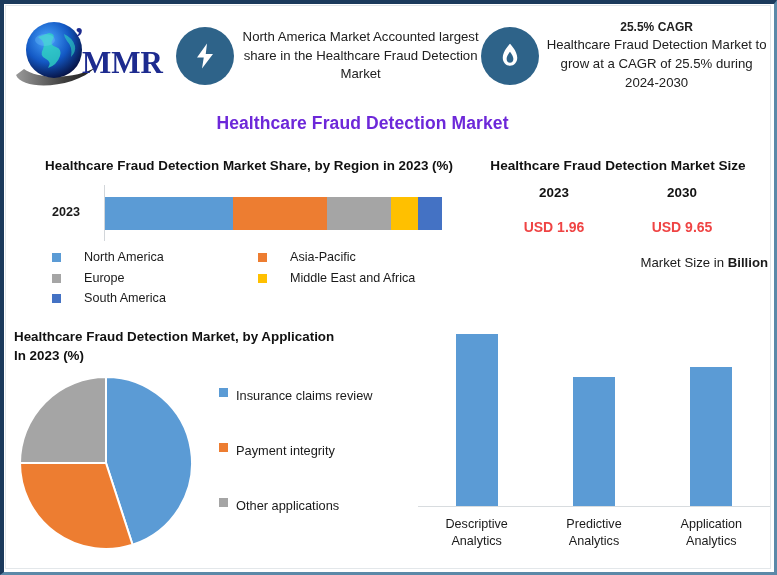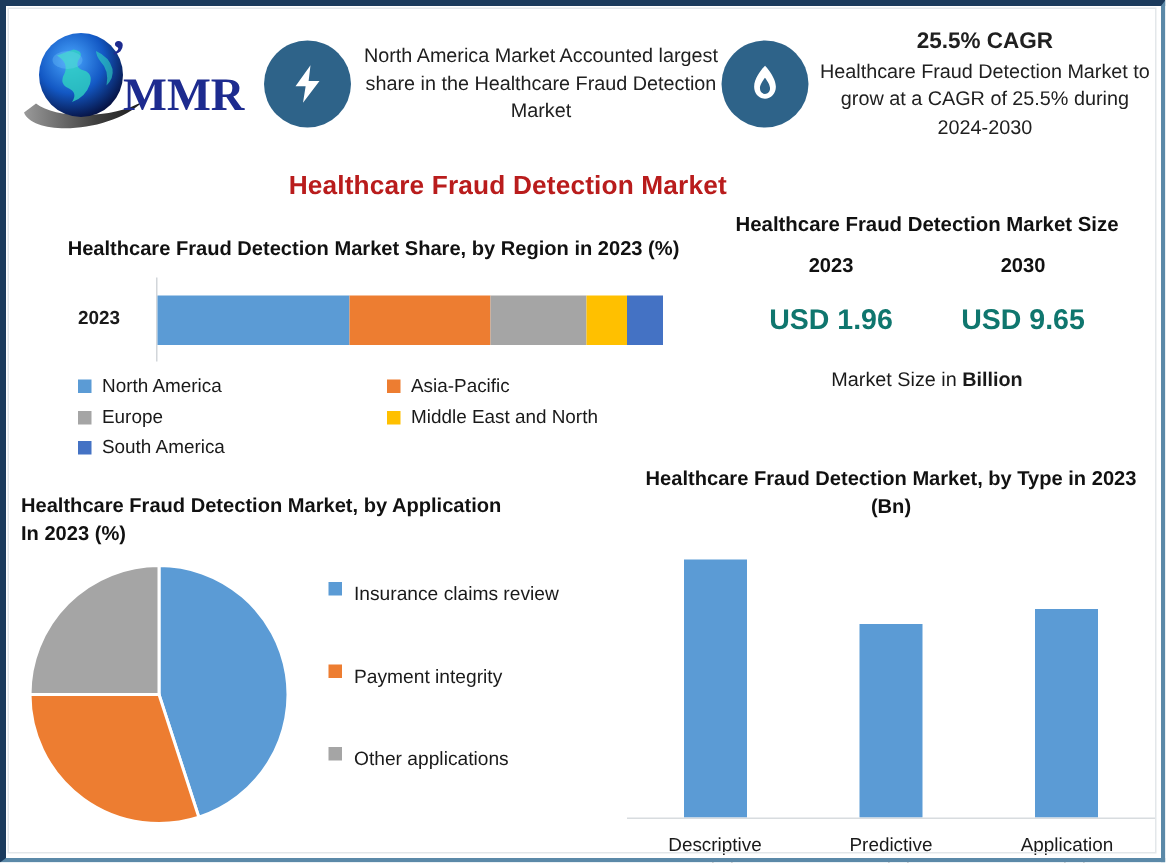--- a/index.html
+++ b/index.html
@@ -75,34 +75,35 @@
   .hdr-text {
     font-size: 13.2px;
     line-height: 1.42;
     color: #202020;
     text-align: center;
     flex: 1 1 auto;
   }
   .hdr-text .lead {
     font-weight: bold;
     display: block;
-    font-size: 15px;
+    font-size: 12px;
   }
 
   
   .main-title {
     position: absolute;
     left: 0; top: 113px;
     width: 677px;
     text-align: center;
     font-size: 17.5px;
     font-weight: bold;
-    color: #b91c1c;
+    color: #6d28d9;
     letter-spacing: .1px;
     z-index: 5;
+    padding-left: 24px;
   }
 
   
   .region-panel {
     position: absolute;
     left: 34px; top: 156px;
     width: 430px;
     z-index: 5;
   }
   .panel-title {
@@ -146,31 +147,32 @@
     padding-left: 18px;
   }
   .lg-item {
     display: flex;
     align-items: center;
     width: 50%;
     font-size: 12.6px;
     color: #1a1a1a;
     line-height: 1.62;
     box-sizing: border-box;
+    gap: 16px;
   }
   .lg-sw {
     width: 9px; height: 9px;
     margin-right: 7px;
     flex: 0 0 auto;
   }
 
   
   .size-panel {
     position: absolute;
-    left: 468px; top: 140px;
+    left: 468px; top: 156px;
     width: 300px;
     text-align: center;
     z-index: 5;
   }
   .size-title {
     font-size: 13.6px;
     font-weight: bold;
     color: #111;
     line-height: 1.5;
   }
@@ -180,28 +182,29 @@
     margin-top: 9px;
   }
   .size-col { width: 128px; }
   .size-year {
     font-size: 13.4px;
     font-weight: bold;
     color: #111;
   }
   .size-val {
     margin-top: 19px;
-    font-size: 19px;
-    font-weight: bold;
-    color: #0f766e;
+    font-size: 14px;
+    font-weight: bold;
+    color: #ef4444;
   }
   .size-foot {
     margin-top: 20px;
     font-size: 13.2px;
     color: #1a1a1a;
+    text-align: right;
   }
   .size-foot b { font-weight: bold; }
 
   
   .pie-panel {
     position: absolute;
     left: 14px; top: 327px;
     width: 400px;
     z-index: 5;
   }
@@ -366,21 +369,21 @@
         <div class="lg-item">
           <span class="lg-sw" style="background: rgb(237, 125, 49);"></span>
           <span>Asia-Pacific</span>
         </div>
         <div class="lg-item">
           <span class="lg-sw" style="background: rgb(165, 165, 165);"></span>
           <span>Europe</span>
         </div>
         <div class="lg-item">
           <span class="lg-sw" style="background: rgb(255, 192, 0);"></span>
-          <span>Middle East and North</span>
+          <span>Middle East and Africa</span>
         </div>
         <div class="lg-item">
           <span class="lg-sw" style="background: rgb(68, 114, 196);"></span>
           <span>South America</span>
         </div>
       </div>
   </div>
 
   <div class="size-panel">
     <div class="size-title">Healthcare Fraud Detection Market Size</div>
@@ -418,21 +421,20 @@
           </div>
           <div class="pie-lg">
             <span class="lg-sw" style="background: rgb(165, 165, 165);"></span>
             <span>Other applications</span>
           </div>
         </div>
     </div>
   </div>
 
   <div class="type-panel">
-    <div class="type-title">Healthcare Fraud Detection Market, by Type in 2023 (Bn)</div>
     <div class="type-chart">
       <div class="type-bars" id="type-bars">
           <div class="type-slot">
             <div class="type-bar" style="height: 172px; background: rgb(91, 155, 213);"></div>
           </div>
           <div class="type-slot">
             <div class="type-bar" style="height: 129px; background: rgb(91, 155, 213);"></div>
           </div>
           <div class="type-slot">
             <div class="type-bar" style="height: 139.32px; background: rgb(91, 155, 213);"></div>

